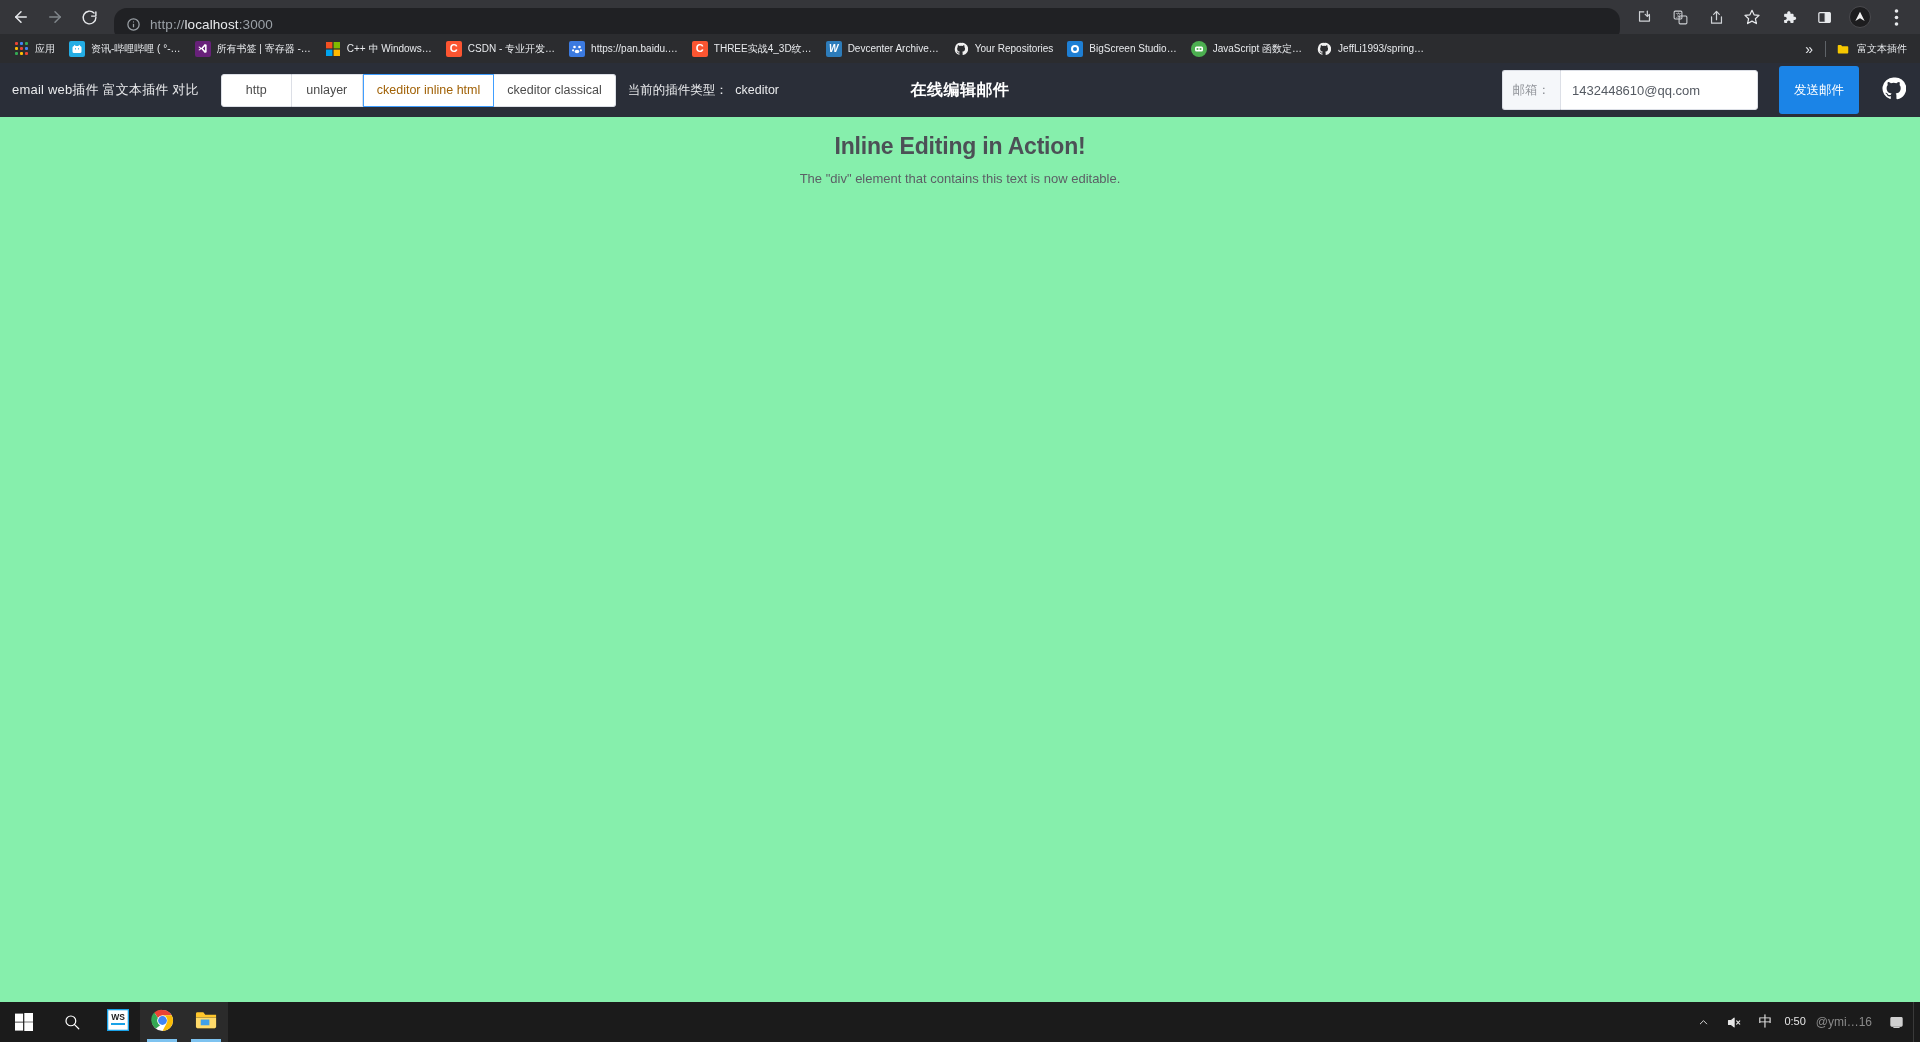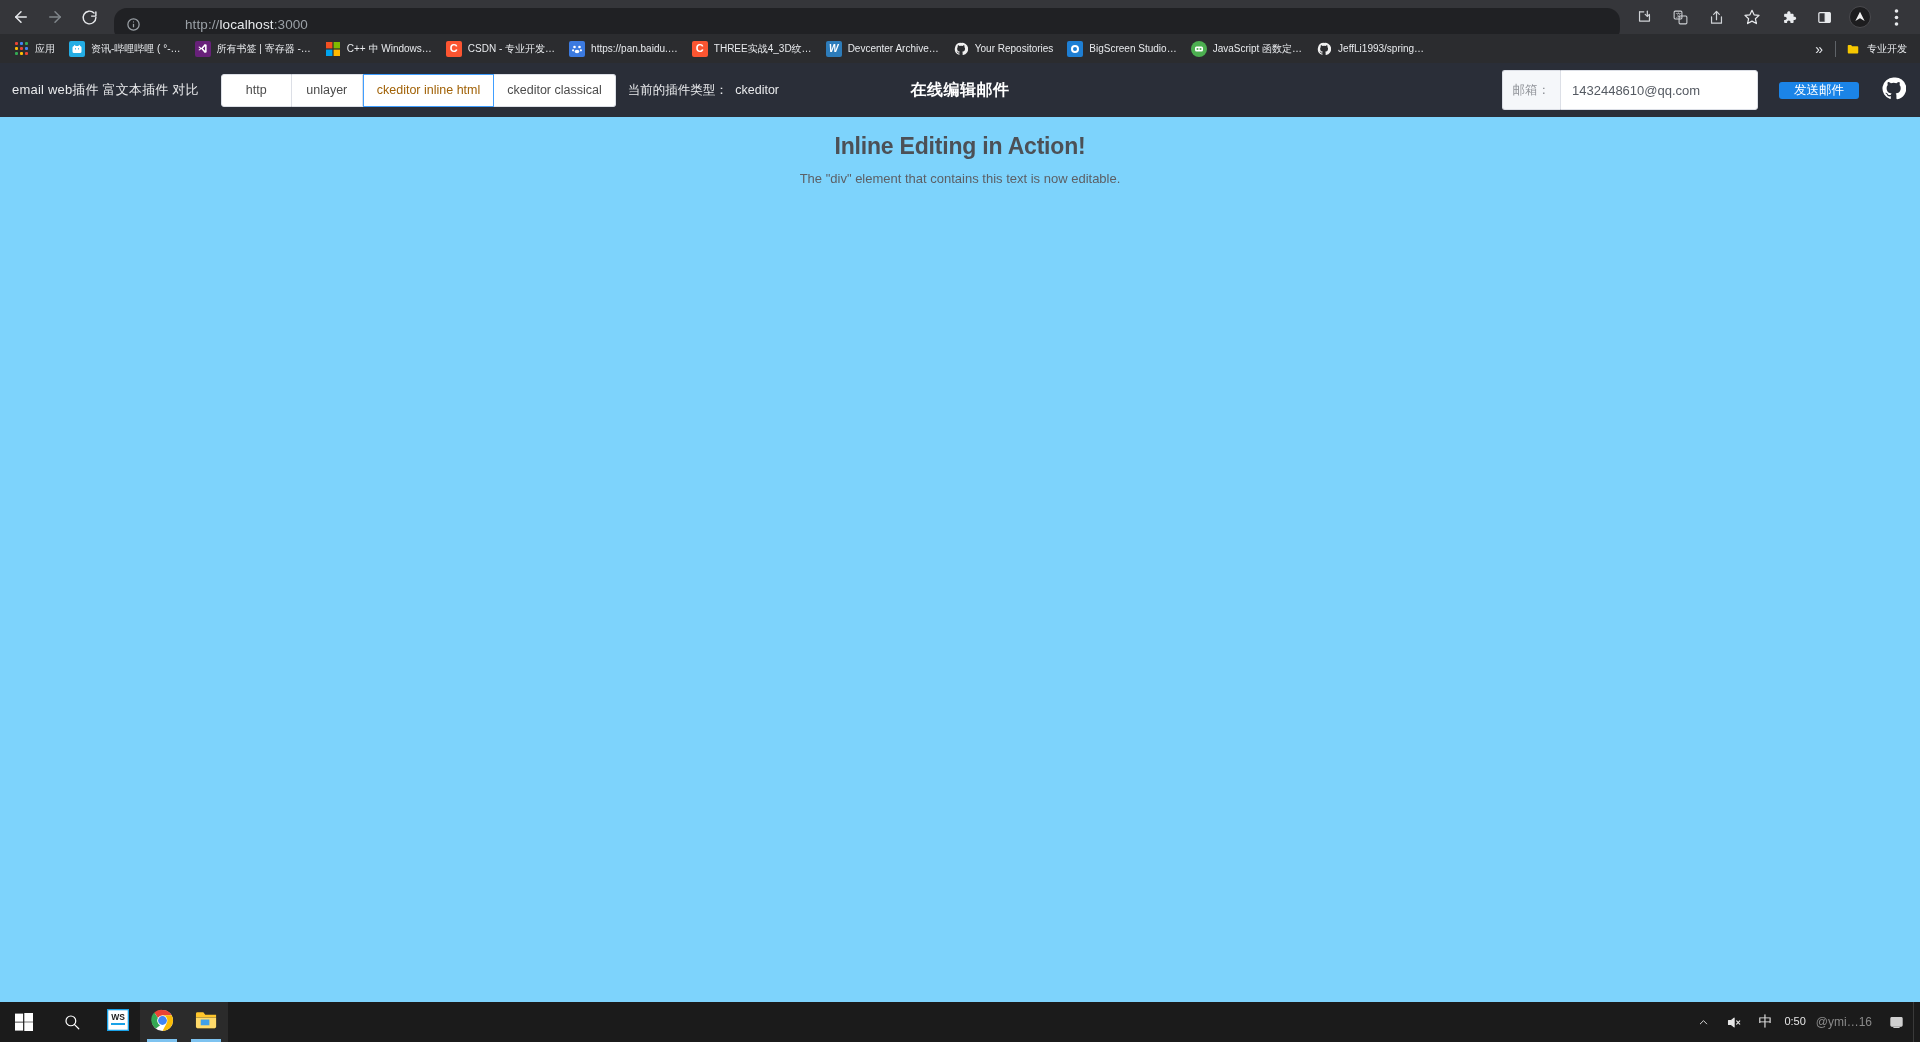--- a/index.html
+++ b/index.html
@@ -22,21 +22,20 @@
   .nav-btn {
     width: 30px; height: 30px; border-radius: 50%;
     display: flex; align-items: center; justify-content: center;
     margin: 0 2px; flex: 0 0 auto;
   }
   .nav-btn svg { display: block; }
   .omnibox {
     flex: 1 1 auto; height: 34px; background: #202124; border-radius: 13px;
     display: flex; align-items: center; padding: 0 12px; margin: 15px 6px 0 8px;
     min-width: 0;
-    gap: 35px;
   }
   .omni-info { width: 15px; height: 15px; flex: 0 0 15px; margin-right: 9px; }
   .omni-url {
     font-size: 13.5px; color: #9aa0a6; white-space: nowrap; overflow: hidden;
     letter-spacing: 0.1px;
   }
   .omni-url b { color: #e8eaed; font-weight: 400; }
   .tb-icons { display: flex; align-items: center; flex: 0 0 auto; }
   .tb-icon {
     width: 30px; height: 30px; display: flex; align-items: center; justify-content: center;
@@ -125,30 +124,30 @@
     background: #f5f7fa; border: 1px solid #dcdfe6; border-right: 0;
     border-radius: 3px 0 0 3px; color: #909399; font-size: 12.5px;
     display: flex; align-items: center; padding: 0 10px; white-space: nowrap;
   }
   .email-input {
     width: 198px; background: #fff; border: 1px solid #dcdfe6;
     border-radius: 0 3px 3px 0; color: #555a62; font-size: 13px;
     padding: 0 11px; outline: none; font-family: "Liberation Sans", sans-serif;
   }
   .send-btn {
-    margin-left: 21px; height: 17px; padding: 0 15px;
+    margin-left: 21px; height: 48px; padding: 0 15px;
     background: #1b84e7; color: #fff; border: none; border-radius: 3px;
     font-size: 12.5px; font-family: "Liberation Sans", sans-serif;
     display: flex; align-items: center; justify-content: center; white-space: nowrap;
   }
   .gh-link { margin-left: 22px; margin-right: 4px; display: flex; align-items: center; }
 
   
   .editor-area {
-    background: #7dd3fc; padding-top: 16px; height: calc(100% - 54px);
+    background: #86efac; padding-top: 16px; height: calc(100% - 54px);
   }
   .ed-h1 {
     text-align: center; font-size: 23px; font-weight: bold; color: #4c5056;
     letter-spacing: -0.2px;
   }
   .ed-p {
     text-align: center; font-size: 13px; color: #5c6066; margin-top: 11px;
   }
 
   
@@ -393,21 +392,21 @@
 
     <div class="bm-overflow">
       <span class="chev2">»</span>
       <span class="bm-sep"></span>
       <div class="bm">
         <span class="bm-ico" style="background:transparent;">
           <svg width="14" height="14" viewBox="0 0 24 24" fill="#f6c700">
               <path d="M3 6.5A1.5 1.5 0 0 1 4.5 5h4.2l1.8 2.2h9A1.5 1.5 0 0 1 21 8.7V18a1.5 1.5 0 0 1-1.5 1.5h-15A1.5 1.5 0 0 1 3 18z"></path>
             </svg>
         </span>
-        <span class="bm-label">专业开发</span>
+        <span class="bm-label">富文本插件</span>
       </div>
     </div>
   </div>
 
   <div class="viewport">
 
     <div class="app-header">
       <div class="app-brand">email web插件 富文本插件 对比</div>
 
       <div class="btn-group">

